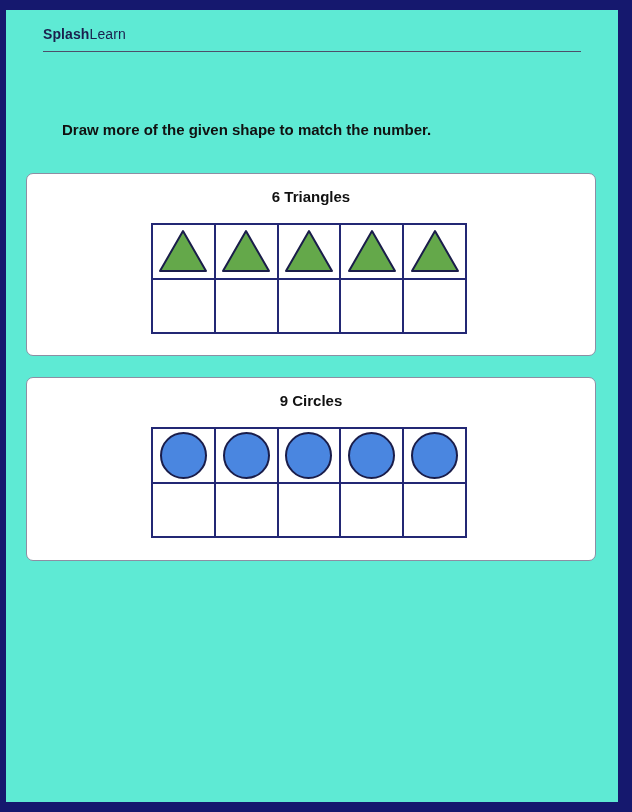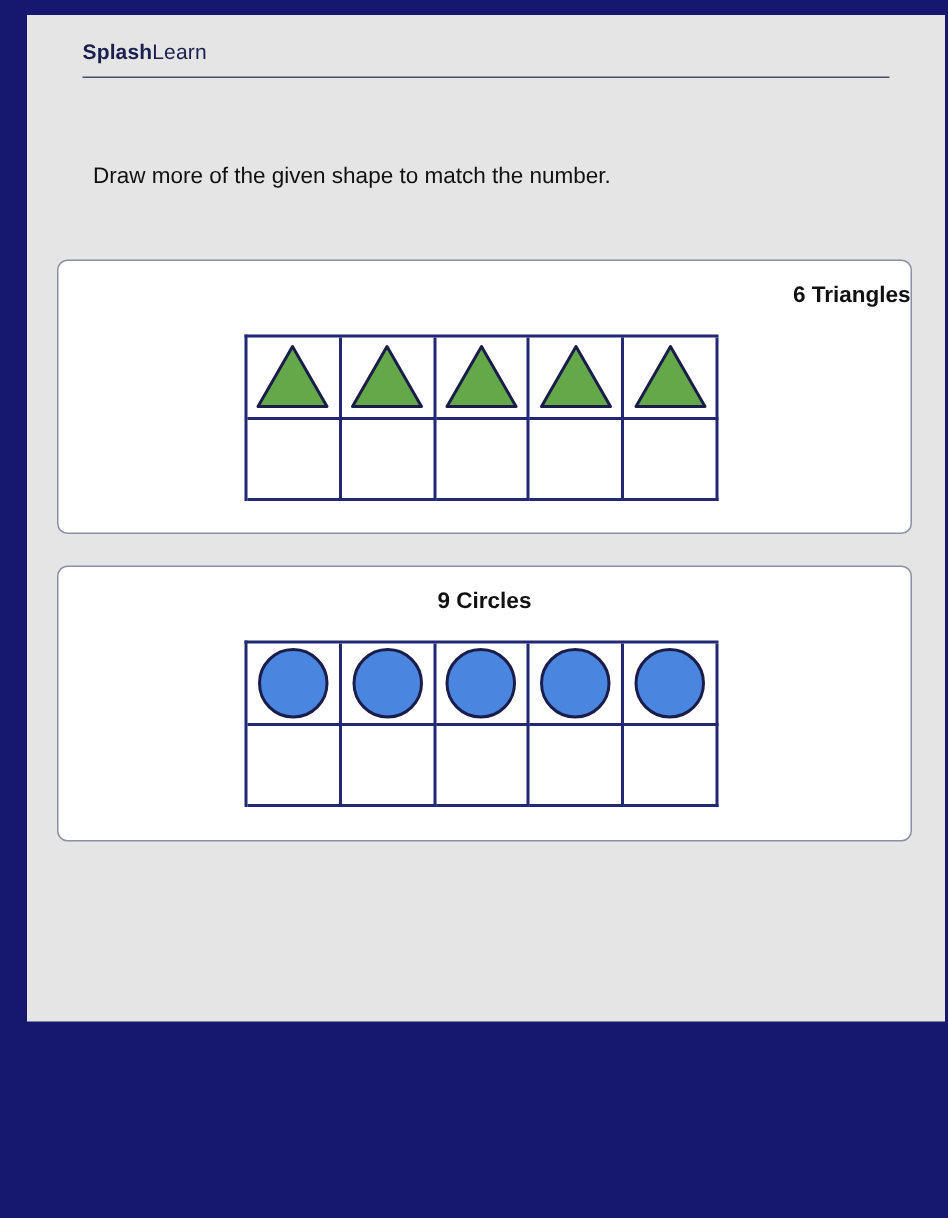--- a/index.html
+++ b/index.html
@@ -5,23 +5,23 @@
   html, body { margin: 0; padding: 0; }
   body {
     width: 632px; height: 812px;
     background: #15186e;
     position: relative;
     overflow: hidden;
     font-family: "Liberation Sans", "DejaVu Sans", sans-serif;
   }
   .page {
     position: absolute;
-    left: 18px; top: 10px;
-    width: 612px; height: 671px;
-    background: #e5e5e5;
+    left: 6px; top: 10px;
+    width: 612px; height: 792px;
+    background: #5eead4;
   }
   .logo {
     position: absolute;
     left: 37px; top: 16px;
     font-size: 14px;
     color: #1b1f4d;
     letter-spacing: 0.1px;
   }
   .logo .bold { font-weight: bold; }
   .header-divider {
@@ -35,23 +35,23 @@
     left: 40px; top: 59px;
     font-size: 20px;
     font-weight: bold;
     color: #1b2278;
     margin: 0;
   }
   .instruction {
     position: absolute;
     left: 40px; top: 95px;
     font-size: 15px;
-    font-weight: normal;
+    font-weight: bold;
     color: #111;
-    margin: 4px;
+    margin: 16px;
   }
   .card {
     position: absolute;
     left: 20px;
     width: 570px;
     border: 1.5px solid #8d8ea3;
     border-radius: 7px;
     box-sizing: border-box;
     background: #fff;
   }
@@ -101,21 +101,21 @@
 <div class="page">
 
   <div class="logo">
     <span class="bold">Splash</span><span>Learn</span>
   </div>
   <div class="header-divider"></div>
 
   <p class="instruction">Draw more of the given shape to match the number.</p>
 
   <div class="card" style="top:163px; height:183px;">
-    <div class="card-title" style="top:14px;text-align:right;">6 Triangles</div>
+    <div class="card-title" style="top:14px;">6 Triangles</div>
     <div class="grid" style="top:49px;">
       <div class="cell">
         <svg class="tri" viewBox="0 0 50 44">
             <polygon points="25,2 48,42 2,42" fill="#64a84a" stroke="#1a1d4a" stroke-width="2" stroke-linejoin="round"></polygon>
           </svg>
       </div>
       <div class="cell">
         <svg class="tri" viewBox="0 0 50 44">
             <polygon points="25,2 48,42 2,42" fill="#64a84a" stroke="#1a1d4a" stroke-width="2" stroke-linejoin="round"></polygon>
           </svg>

